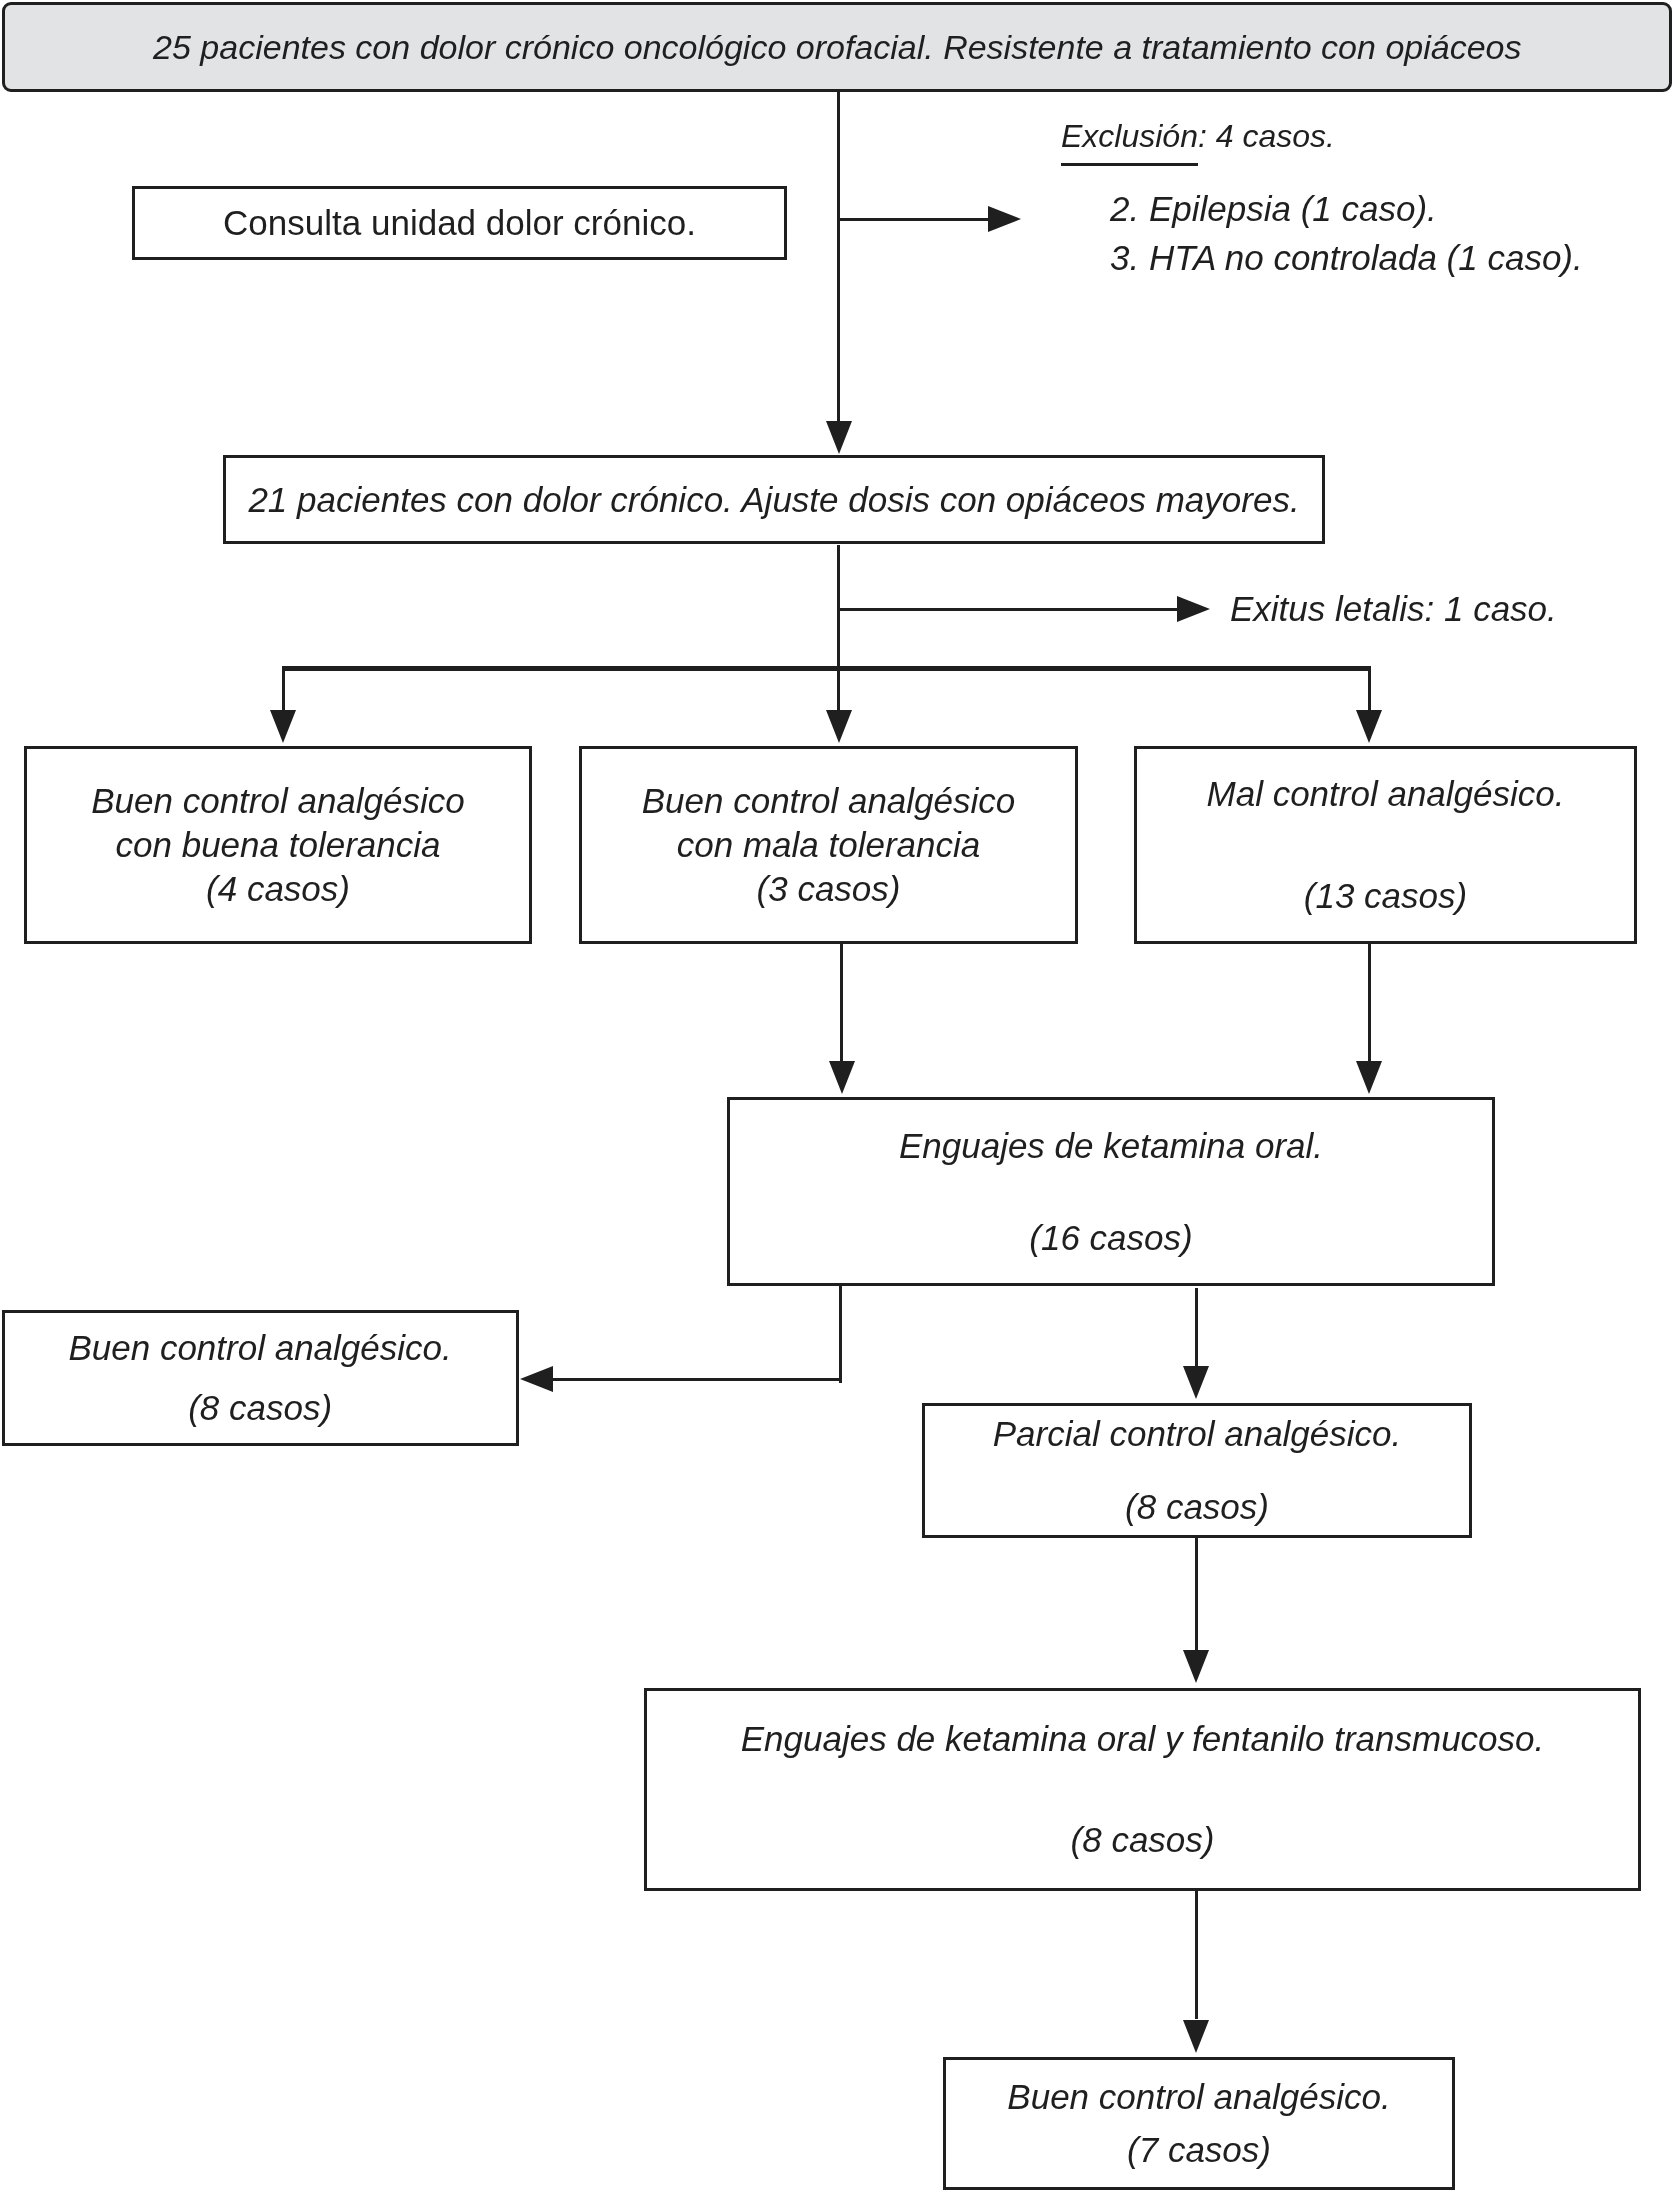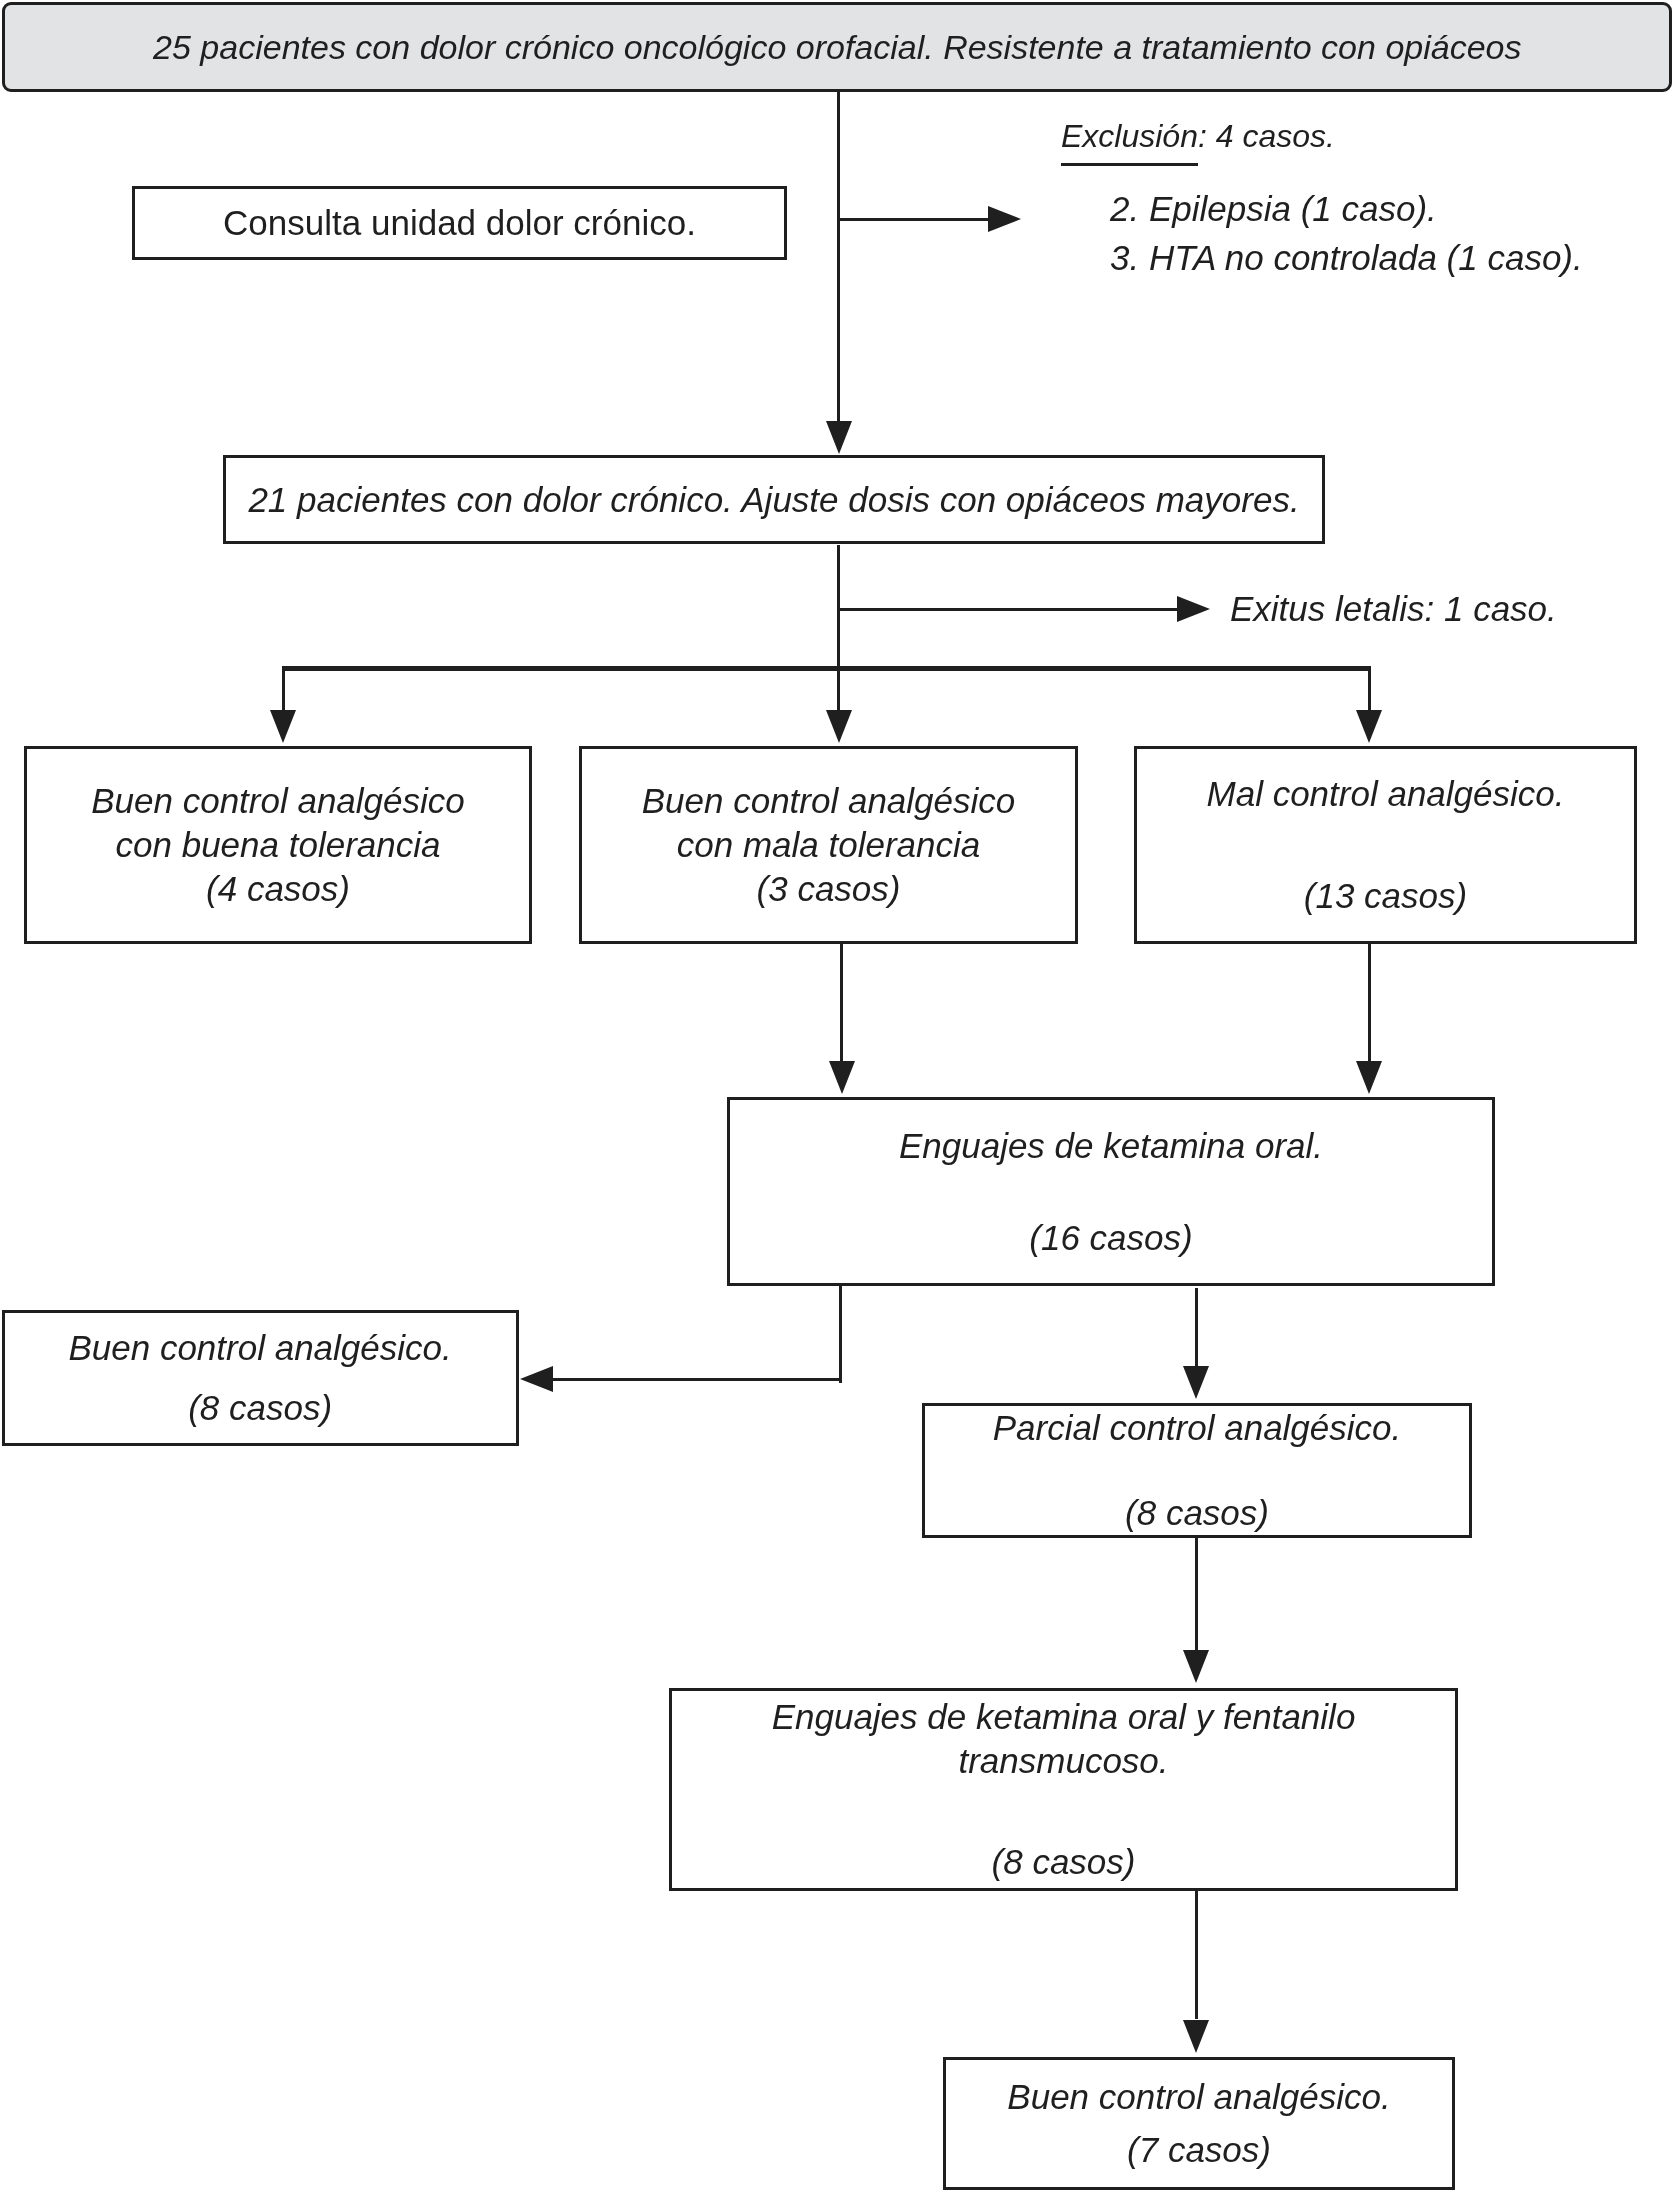--- a/index.html
+++ b/index.html
@@ -135,28 +135,28 @@
   <div class="vline" style="left:839px;top:1286px;height:97px;"></div>
   <div class="hline" style="left:551px;top:1378px;width:291px;"></div>
   <div class="ah ah-left" style="left:520px;top:1366px;"></div>
   <div class="box gap21" style="left:1.6px;top:1310px;width:517px;height:136px;">
     <div>Buen control analgésico.</div>
     <div>(8 casos)</div>
   </div>
 
   <div class="vline" style="left:1195px;top:1288px;height:78px;"></div>
   <div class="ah ah-down" style="left:1183px;top:1366px;"></div>
-  <div class="box gap38" style="left:922px;top:1403px;width:550px;height:135px;justify-content:space-between;">
+  <div class="box gap38" style="left:922px;top:1403px;width:550px;height:135px;">
     <div>Parcial control analgésico.</div>
     <div>(8 casos)</div>
   </div>
 
   <div class="vline" style="left:1195px;top:1538px;height:113px;"></div>
   <div class="ah ah-down" style="left:1183px;top:1650px;"></div>
-  <div class="box gap73" style="left:669px;top:1688px;width:789px;height:203px;">
+  <div class="box gap73" style="left:644px;top:1688px;width:997px;height:203px;">
     <div>Enguajes de ketamina oral y fentanilo transmucoso.</div>
     <div>(8 casos)</div>
   </div>
 
   <div class="vline" style="left:1195px;top:1891px;height:128px;"></div>
   <div class="ah ah-down" style="left:1183px;top:2020px;"></div>
   <div class="box gap12" style="left:943px;top:2057px;width:512px;height:133px;">
     <div>Buen control analgésico.</div>
     <div>(7 casos)</div>
   </div>

